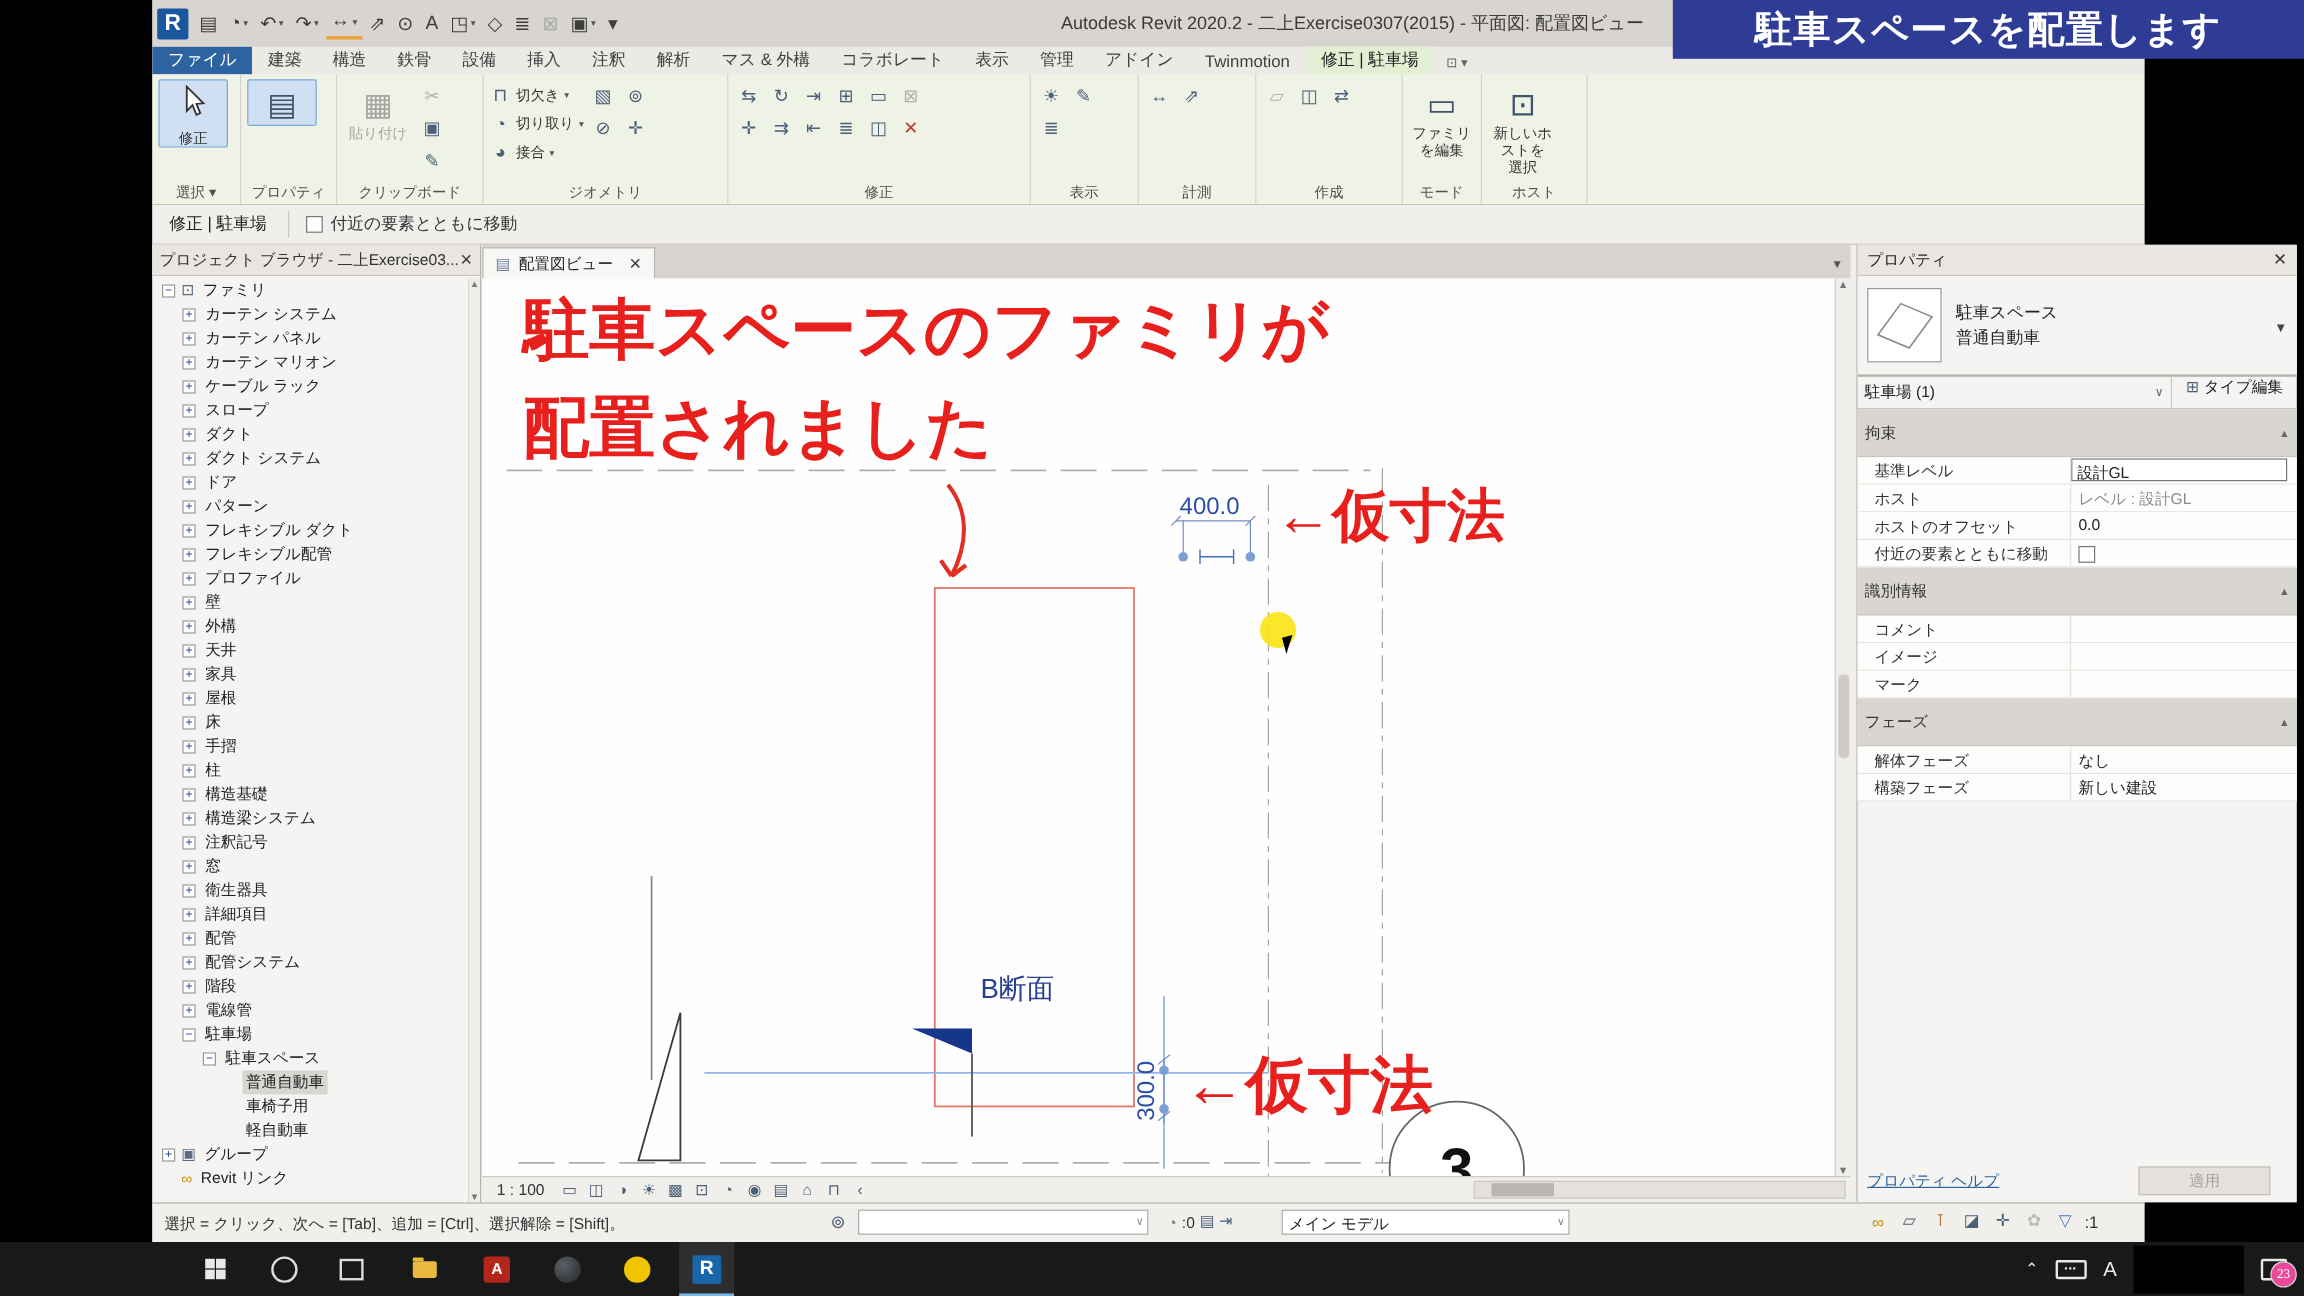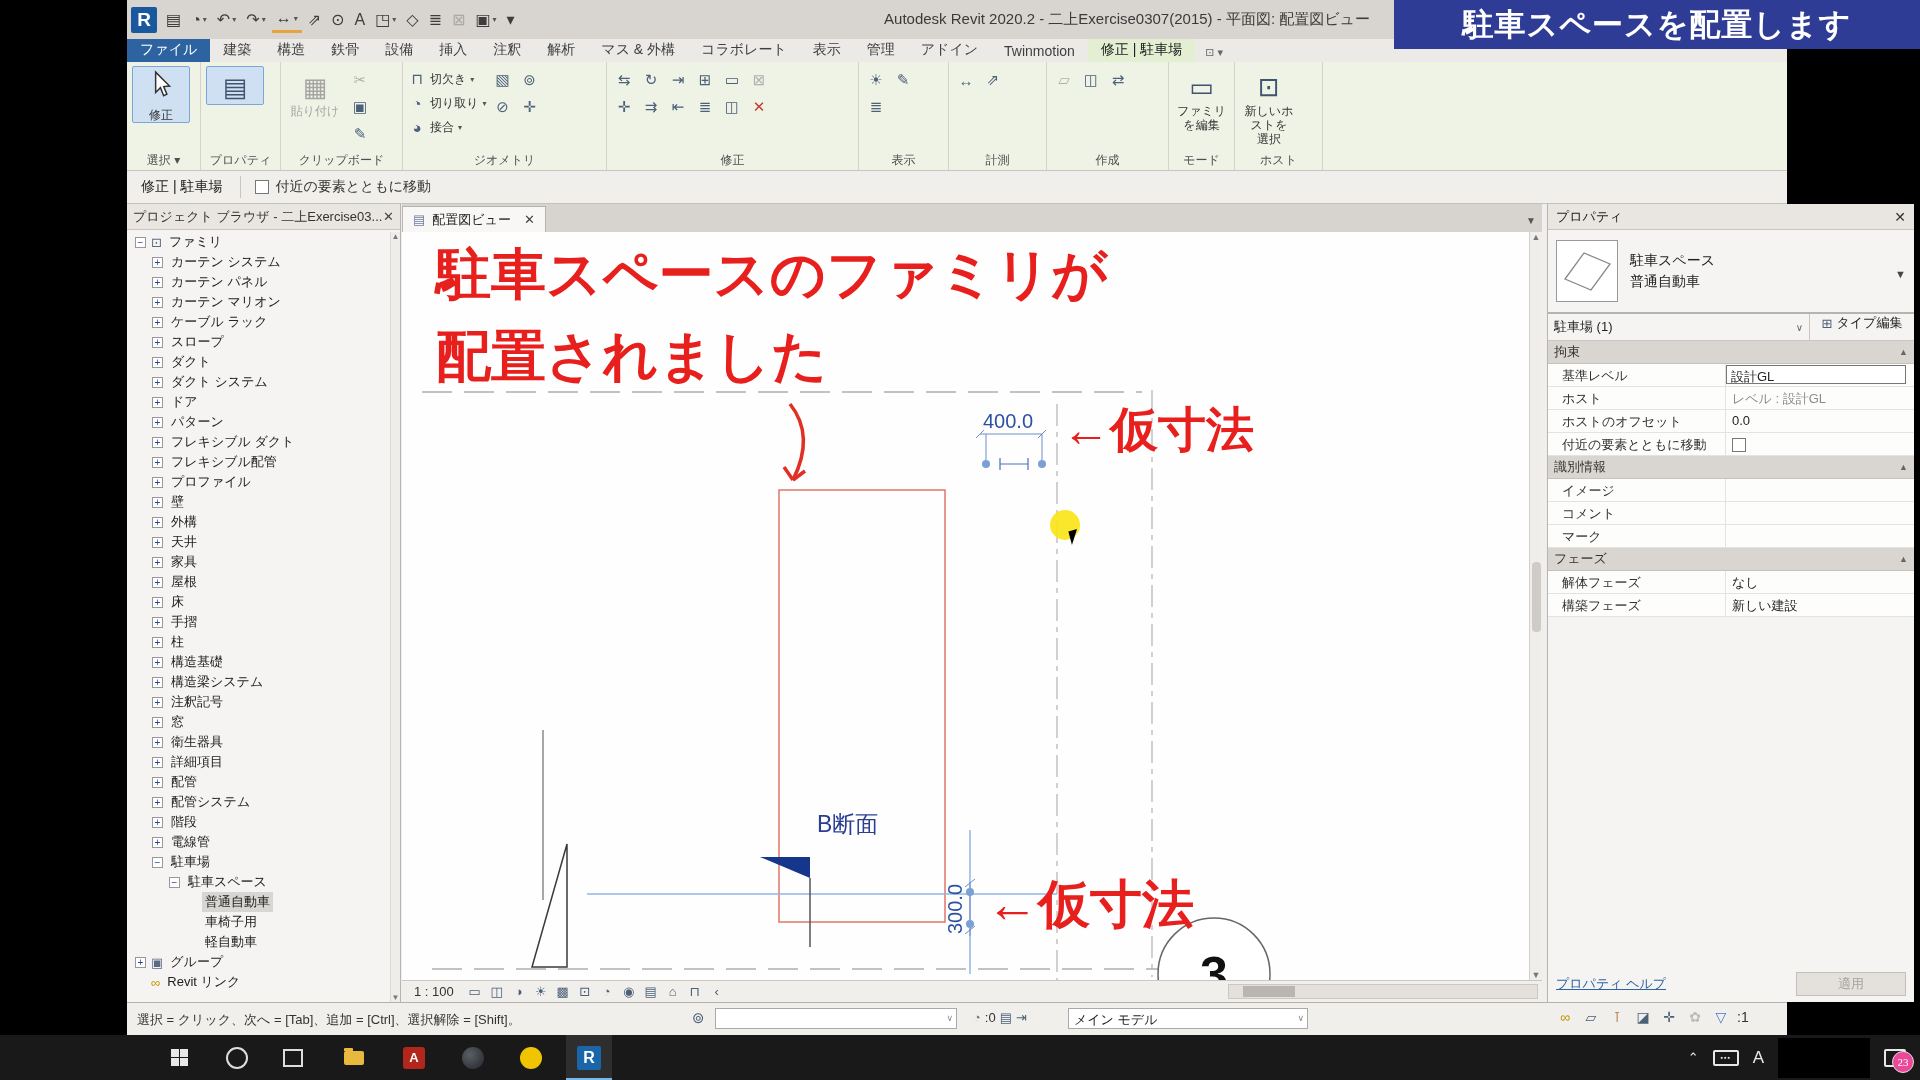--- a/index.html
+++ b/index.html
@@ -96,31 +96,31 @@
   #props-h{height:26px;background:#e9e6e2;border-bottom:1px solid #c9c6c1;display:flex;align-items:center;padding:0 8px;color:#222;}
   #props-h .px{margin-left:auto;font-size:14px;color:#333;}
   #typesel{position:relative;height:84px;border-bottom:2px solid #b7b4af;display:flex;align-items:center;background:#f5f4f2;}
   #thumb{width:62px;height:62px;background:#fff;border:1px solid #999;margin:0 12px 0 8px;}
   #typesel .tname{font-size:14px;color:#222;line-height:21px;}
   #typesel .tdrop{position:absolute;right:8px;top:38px;font-size:11px;color:#444;}
   #instrow{height:27px;display:flex;align-items:flex-start;border-bottom:1px solid #c9c6c1;}
   #instrow .isel{flex:1;height:100%;display:flex;align-items:center;padding:0 6px;color:#222;border-right:1px solid #c9c6c1;}
   #instrow .isel .iar{margin-left:auto;font-size:10px;color:#666;}
   #instrow .tedit{width:104px;display:flex;align-items:center;justify-content:center;gap:4px;color:#222;}
-  #prows .sect{height:23px;background:#d9d6d1;display:flex;align-items:center;padding:0 6px;color:#333;font-size:13px;border-bottom:1px solid #c6c3be;}
+  #prows .sect{height:40px;background:#d9d6d1;display:flex;align-items:center;padding:0 6px;color:#333;font-size:13px;border-bottom:1px solid #c6c3be;}
   #prows .sect .chv{margin-left:auto;font-size:9px;color:#666;}
   #prows .prow{height:23px;display:flex;border-bottom:1px solid #e5e3df;background:#fdfdfc;}
   #prows .plabel{width:178px;padding:3px 4px 0 14px;color:#333;border-right:1px solid #e5e3df;white-space:nowrap;overflow:hidden;}
   #prows .pval{flex:1;padding:3px 4px 0 6px;color:#222;white-space:nowrap;overflow:hidden;}
   #prows .pval.gray{color:#8d8b88;}
   #prows .pval.input{padding:0;}
   #prows .pval.input span{display:inline-block;border:1px solid #777;background:#fff;width:96%;height:19px;margin-top:1px;padding:2px 3px 0 4px;}
   #props-f{position:absolute;left:0;bottom:6px;width:100%;display:flex;align-items:center;padding:0 8px;}
   #help-link{color:#2d63a0;text-decoration:underline;font-size:13px;}
-  #apply-btn{margin-left:auto;width:110px;height:24px;background:#e4e1dd;border:1px solid #c2bfba;color:#a5a3a0;text-align:center;line-height:22px;font-size:13px;}
+  #apply-btn{margin-left:auto;margin-right:14px;width:110px;height:24px;background:#e4e1dd;border:1px solid #c2bfba;color:#a5a3a0;text-align:center;line-height:22px;font-size:13px;}
 
   
   #statusbar{position:absolute;left:0;top:1002px;width:100%;height:33px;background:#f0efec;border-top:1px solid #b5b2ad;font-size:13px;color:#333;}
   #status-hint{position:absolute;left:10px;top:8px;}
   #ws-icon{position:absolute;left:565px;top:6px;font-size:15px;color:#4c6078;}
   #ws-combo{position:absolute;left:588px;top:5px;width:242px;height:21px;background:#fff;border:1px solid #aaa;}
   #ws-combo .car{position:absolute;right:3px;top:4px;font-size:9px;color:#888;}
   #do-cluster{position:absolute;left:846px;top:7px;display:flex;gap:4px;align-items:center;color:#777;}
   #mm-combo{position:absolute;left:941px;top:5px;width:240px;height:21px;background:#fff;border:1px solid #aaa;padding:2px 5px 0 5px;color:#222;}
   #mm-combo .car{position:absolute;right:3px;top:4px;font-size:9px;color:#888;}
@@ -679,25 +679,25 @@
           </div>
           <div class="prow" data-interactable="false">
             <div class="plabel" data-interactable="false">付近の要素とともに移動</div>
             <div class="pval" data-interactable="true"><span class="cbx" data-interactable="true" style="margin: 2px 0px 0px;"></span></div>
           </div>
           <div class="sect" data-interactable="true">
             <span data-interactable="false">識別情報</span>
             <span class="chv" data-interactable="true">▲</span>
           </div>
           <div class="prow" data-interactable="false">
+            <div class="plabel" data-interactable="false">コメント</div>
+            <div class="pval" data-interactable="true"></div>
+          </div>
+          <div class="prow" data-interactable="false">
             <div class="plabel" data-interactable="false">イメージ</div>
-            <div class="pval" data-interactable="true"></div>
-          </div>
-          <div class="prow" data-interactable="false">
-            <div class="plabel" data-interactable="false">コメント</div>
             <div class="pval" data-interactable="true"></div>
           </div>
           <div class="prow" data-interactable="false">
             <div class="plabel" data-interactable="false">マーク</div>
             <div class="pval" data-interactable="true"></div>
           </div>
           <div class="sect" data-interactable="true">
             <span data-interactable="false">フェーズ</span>
             <span class="chv" data-interactable="true">▲</span>
           </div>

